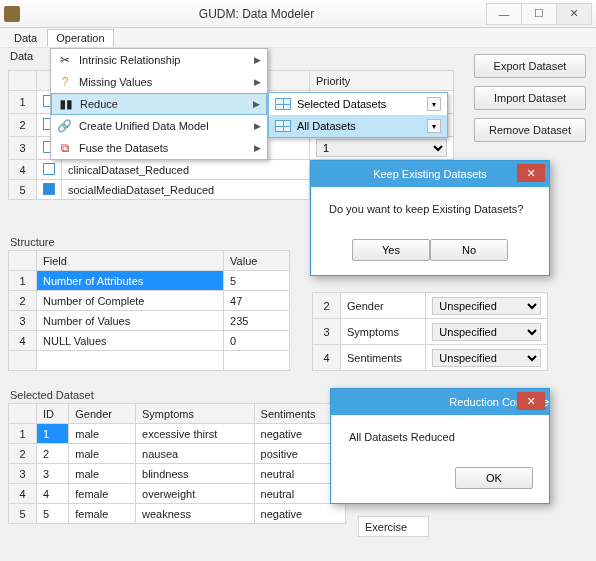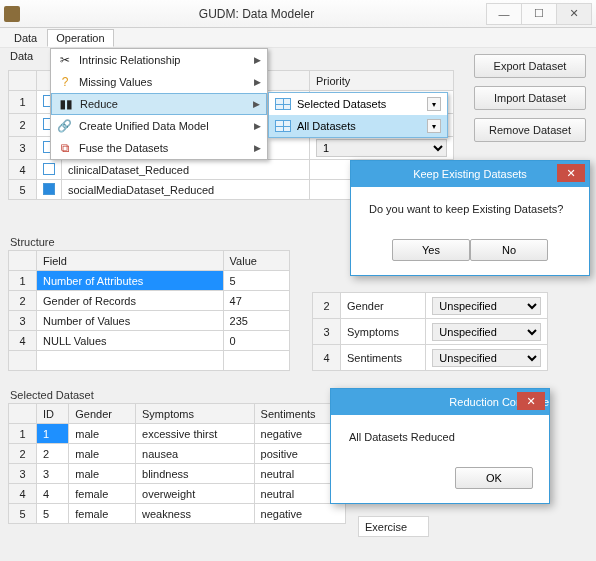--- a/index.html
+++ b/index.html
@@ -134,21 +134,21 @@
             <th>Field</th>
             <th>Value</th>
           </tr>
       <tr>
             <td class="rowhdr">1</td>
             <td class="selcell">Number of Attributes</td>
             <td>5</td>
           </tr>
       <tr>
             <td class="rowhdr">2</td>
-            <td>Gender of Records</td>
+            <td>Number of Complete</td>
             <td>47</td>
           </tr>
       <tr>
             <td class="rowhdr">3</td>
             <td>Number of Values</td>
             <td>235</td>
           </tr>
       <tr>
             <td class="rowhdr">4</td>
             <td>NULL Values</td>
@@ -280,21 +280,21 @@
       <span>Selected Datasets</span>
       <span class="sub-dd">▾</span>
     </div>
   <div class="sub-item sel">
       <span class="sub-icon"></span>
       <span>All Datasets</span>
       <span class="sub-dd">▾</span>
     </div>
 </div>
 
-<div class="dialog" style="left:310px; top:160px; width:240px;margin-left:40px;">
+<div class="dialog" style="left:310px; top:160px; width:240px;">
   <div class="dlg-title">
       <span>Keep Existing Datasets</span>
       <div class="dlg-close">✕</div>
     </div>
   <div class="dlg-body">Do you want to keep Existing Datasets?</div>
   <div class="dlg-btns">
     <div class="dlg-btn">Yes</div>
     <div class="dlg-btn">No</div>
   </div>
 </div>

